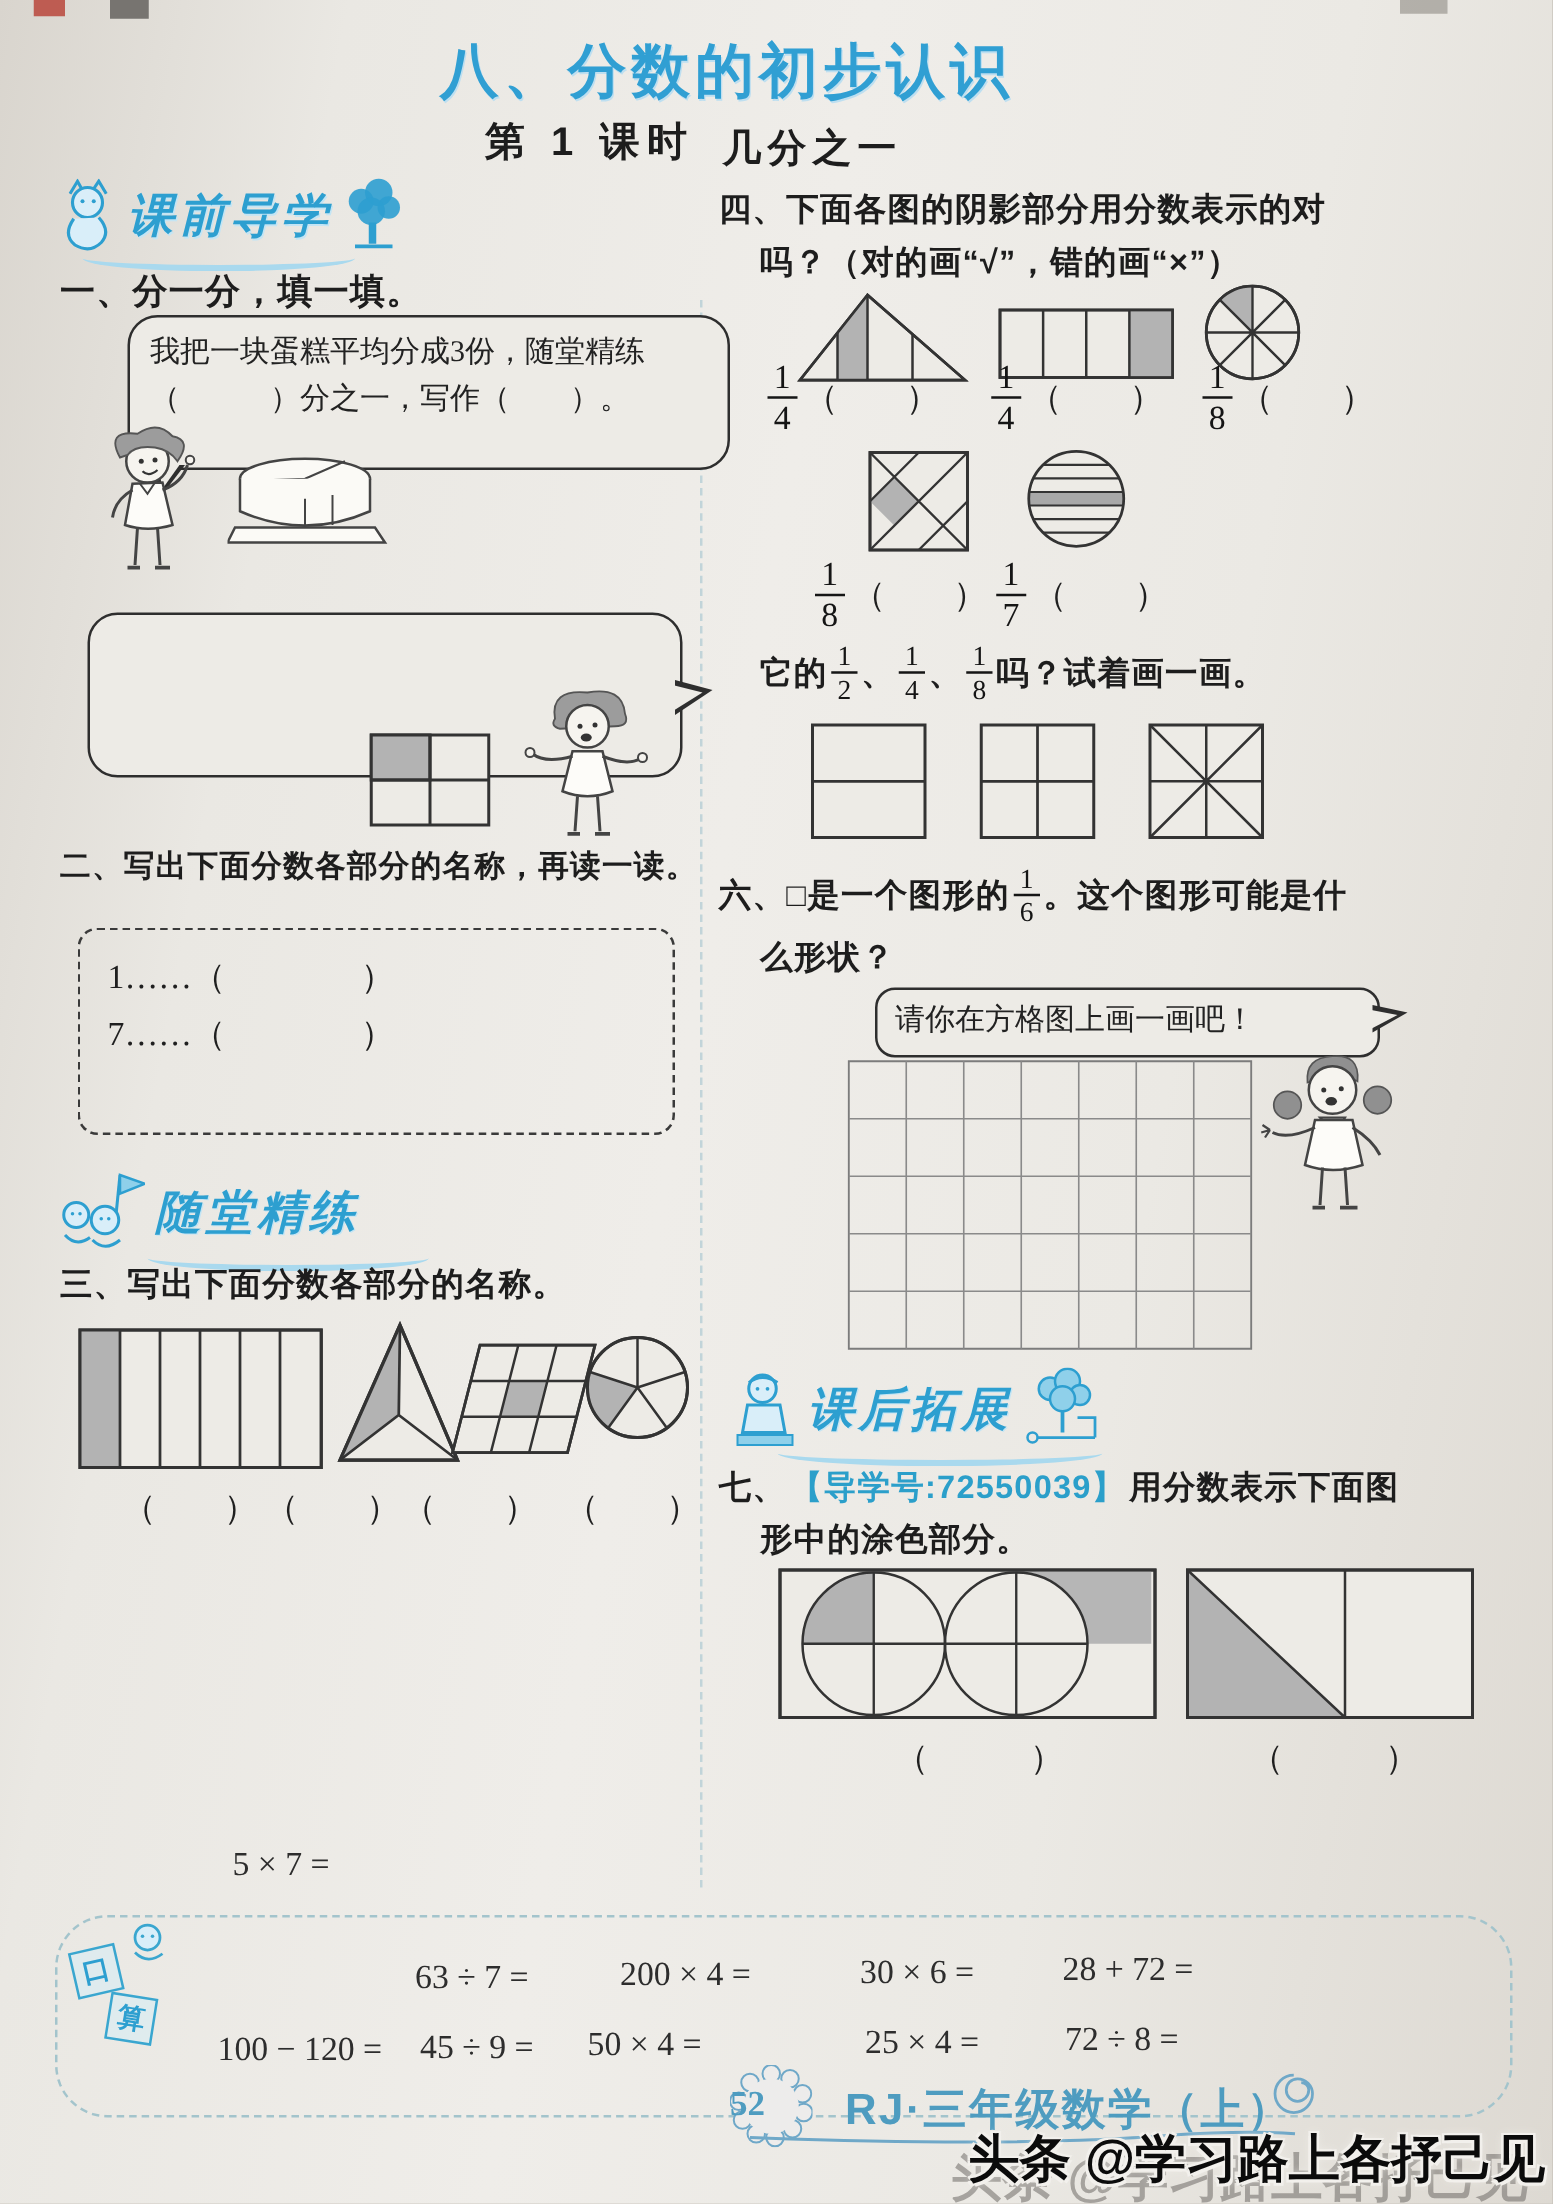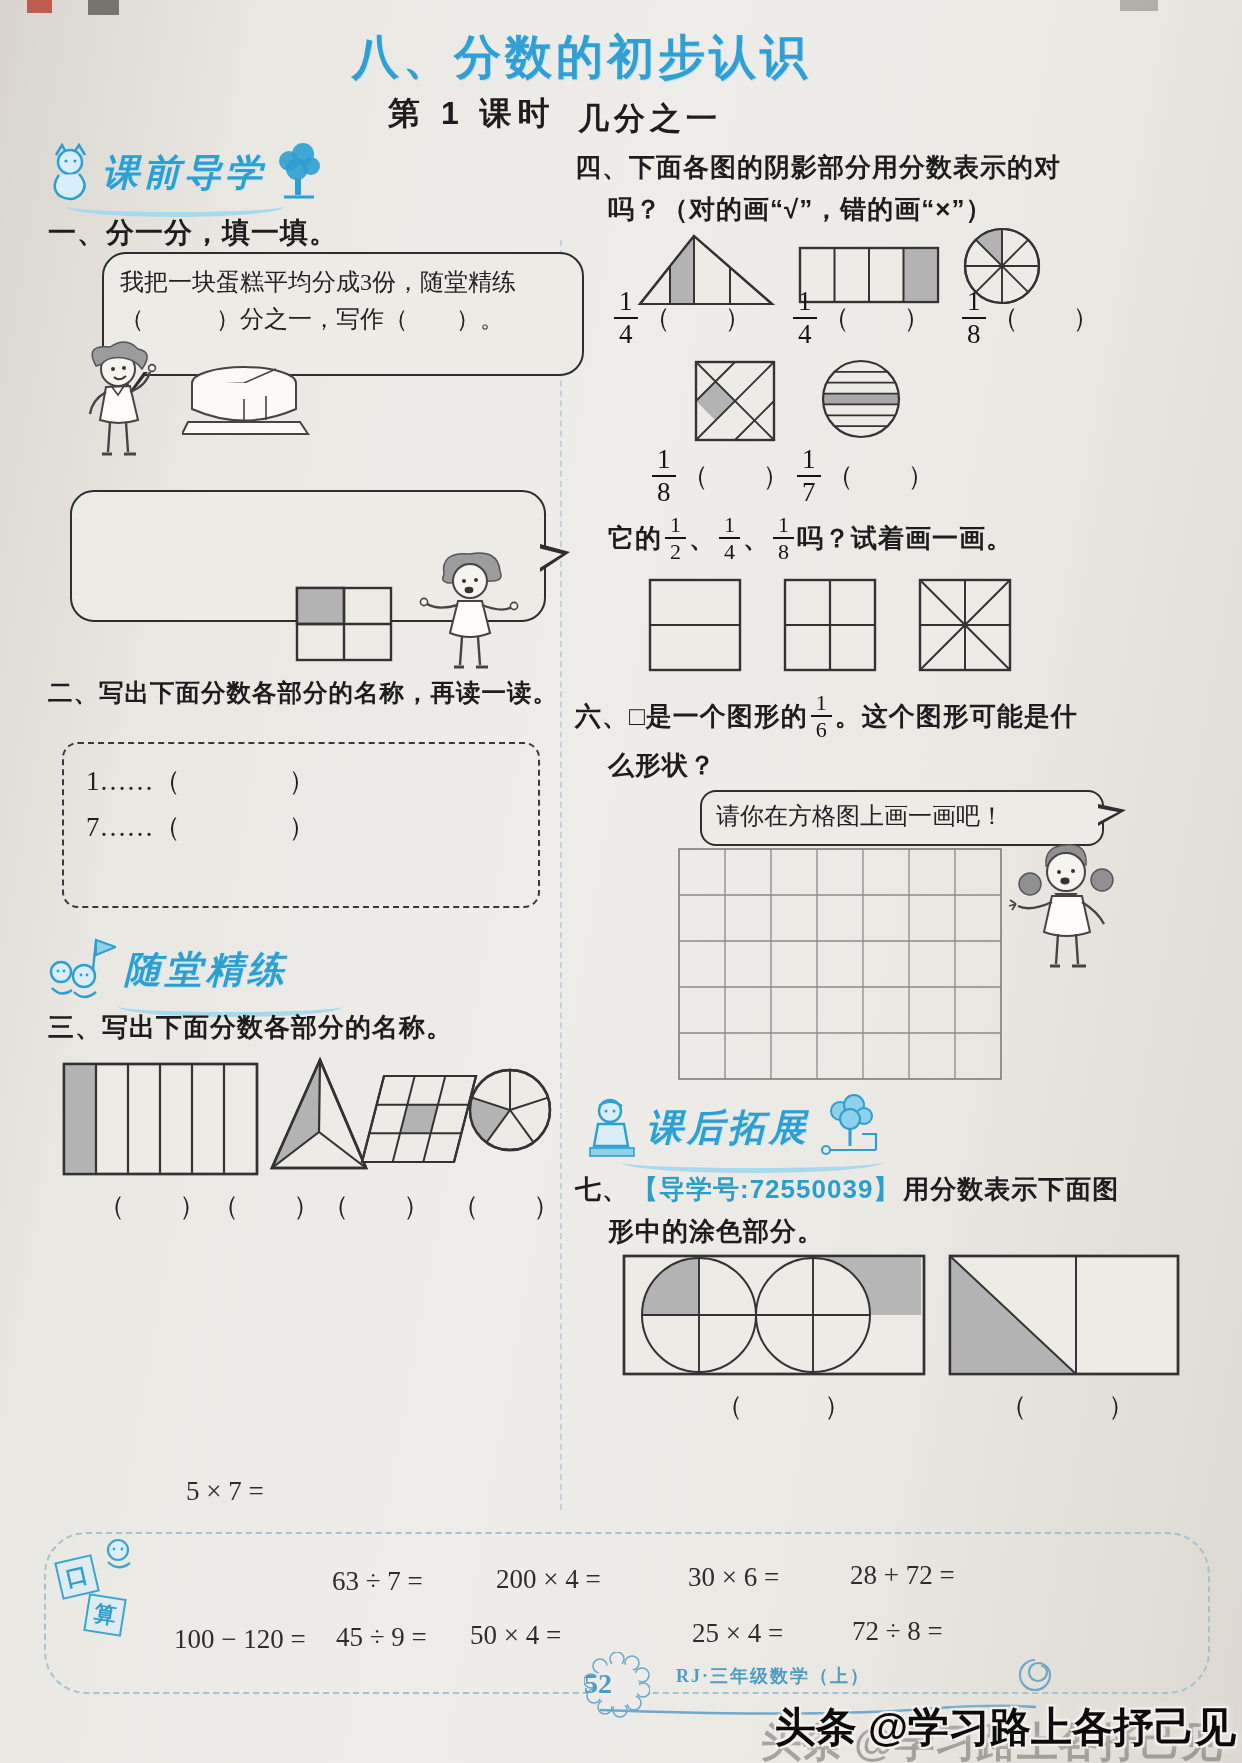--- a/index.html
+++ b/index.html
@@ -478,21 +478,21 @@
           <circle cx="36" cy="58" r="7"></circle>
         <circle cx="21" cy="55" r="7"></circle>
           <circle cx="10" cy="44" r="7"></circle>
           <circle cx="7" cy="29" r="7"></circle>
         <circle cx="16" cy="14" r="7"></circle>
       </g>
       <circle cx="33" cy="33" r="22" fill="#edeceb"></circle>
     </svg>
     <div class="p serif" style="left:0;top:16px;width:66px;text-align:left;font-size:28px;color:#4e9cc0;font-weight:700;">52</div>
   </div>
-  <div class="p" style="left:676px;top:1664px;font-size:18px;color:#4e9cc0;font-weight:700;letter-spacing:2px;font-family:Liberation Serif, serif;">RJ·三年级数学（上）</div>
+  <div class="p" style="left:676px;top:1664px;font-size:35px;color:#4e9cc0;font-weight:700;letter-spacing:2px;font-family:Liberation Sans, sans-serif;">RJ·三年级数学（上）</div>
   <div class="p" style="left:1014px;top:1654px;">
     <svg width="42" height="42" viewBox="0 0 42 42">
       <path d="M21,6 a15,15 0 1,0 15,15 a12,12 0 0,0 -12,-12 a9,9 0 1,0 9,9 a6,6 0 0,0 -6,-6" fill="none" stroke="#6fa8c8" stroke-width="2.2"></path>
     </svg>
   </div>
   <div class="p" style="left:598px;top:1700px;">
     <svg width="440" height="16" viewBox="0 0 440 16">
       <path d="M2,10 Q220,18 340,8 Q400,4 438,7" fill="none" stroke="#6fa8c8" stroke-width="2.4"></path>
     </svg>
   </div>

